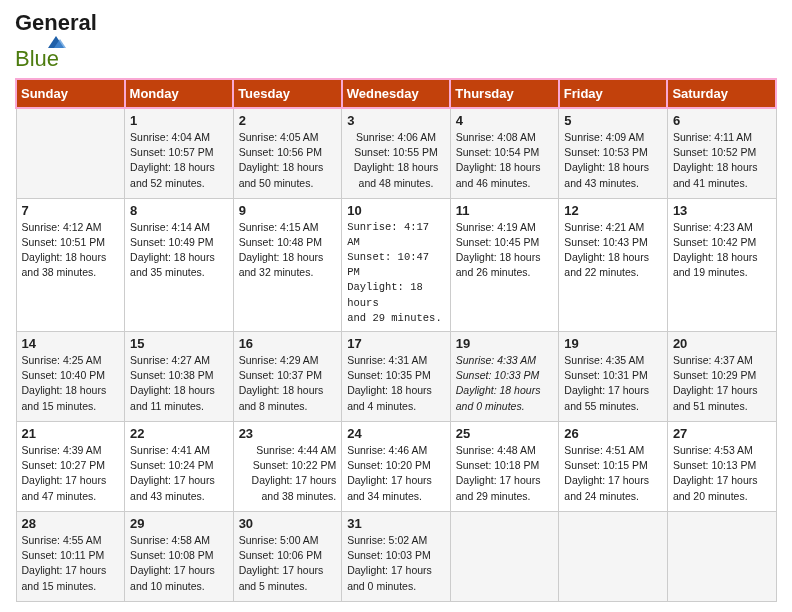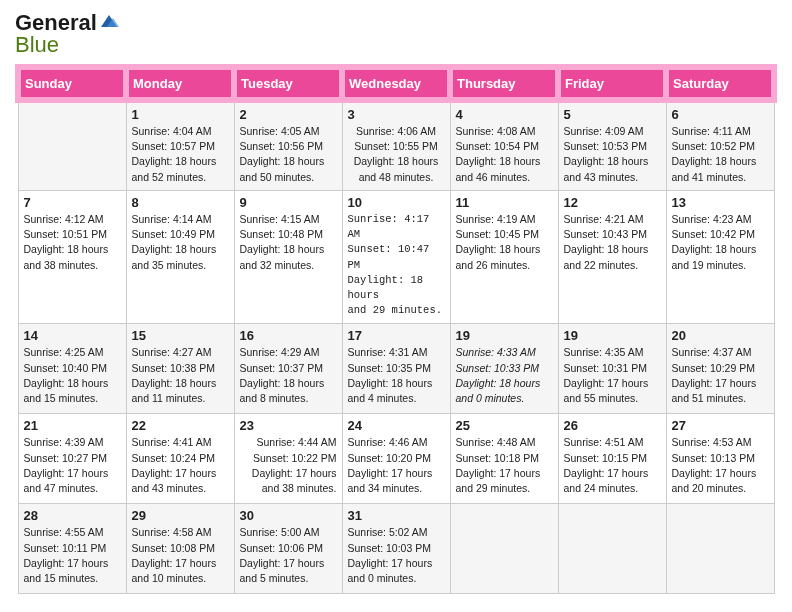--- a/index.html
+++ b/index.html
@@ -32,27 +32,27 @@
     .location {
       font-size: 14px;
       color: #333;
     }
     table {
       width: 100%;
       border-collapse: collapse;
       table-layout: fixed;
     }
     thead tr th {
-      background-color: #ec4899;
+      background-color: #c2410c;
       color: #fff;
       font-size: 13px;
       font-weight: bold;
       padding: 6px 4px;
       text-align: left;
-      border: 6px solid #f9a8d4;
+      border: 2px solid #f9a8d4;
     }
     tbody tr td {
       border: 1px solid #ccc;
       vertical-align: top;
       padding: 4px 5px 5px 5px;
       min-height: 80px;
       height: 90px;
       font-size: 11px;
       color: #222;
     }
@@ -70,21 +70,21 @@
     .day-info {
       font-size: 10.5px;
       line-height: 1.45;
     }
   </style>
 </head>
 <body>
 
 <div class="header-area">
   <div class="logo">
-    <div style="display:flex; align-items:center; gap:2px;">
+    <div style="display:flex; align-items:center; gap:2px;flex-direction:column;">
       <span style="font-size:22px; font-weight:bold; color:#1a1a1a;">General</span>
       <svg width="20" height="16" viewBox="0 0 20 16" style="margin-top:-4px;">
         <polygon points="2,14 10,2 18,14" fill="#2060a8" stroke="none"></polygon>
         <polygon points="8,14 14,5 20,14" fill="#4a90d9" stroke="none" opacity="0.7"></polygon>
       </svg>
     </div>
     <span style="font-size:22px; font-weight:normal; color:#4d7c0f; margin-top:-4px;">Blue</span>
   </div>
   <div class="title-area">
     <div class="month-year"></div>

